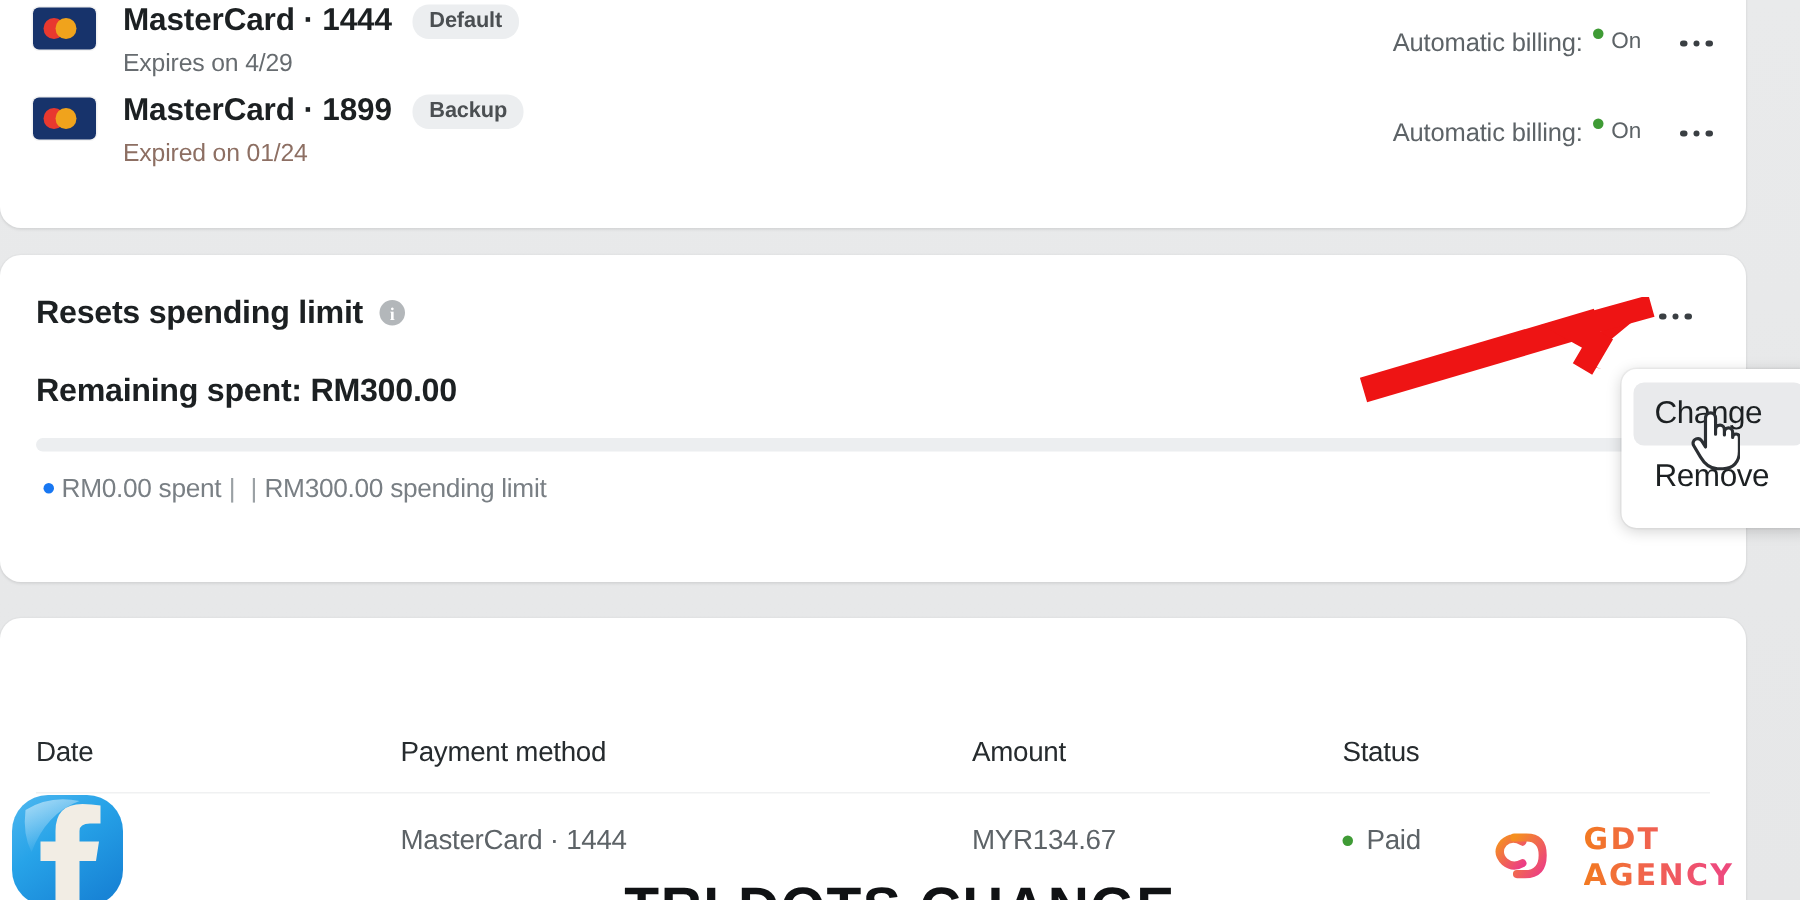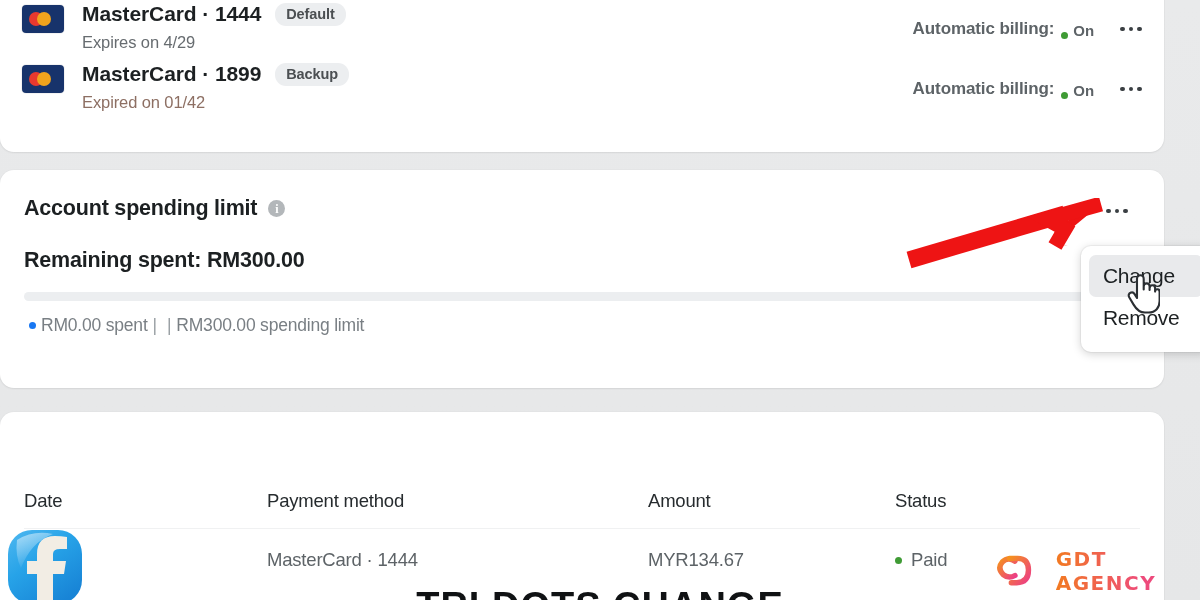--- a/index.html
+++ b/index.html
@@ -81,21 +81,21 @@
   .method-sub.expired { color: #8d6f63; }
 
   .method-right {
     position: absolute;
     right: 0; top: 14px;
     display: flex; align-items: center;
   }
   .auto-billing {
     font-size: 17px; color: #5d6367;
     letter-spacing: -0.1px;
-    display: flex; align-items: flex-end; font-weight: bold;
+    display: flex; align-items: flex-start;
   }
   .dot {
     display: inline-block;
     width: 7px; height: 7px; border-radius: 50%;
     margin: 0 5px 0 7px;
   }
   .dot.green { background: #3f9b35; }
   .dot.blue  { background: #1877f2; }
   .on-label { font-size: 15px; color: #5d6367; }
 
@@ -315,41 +315,41 @@
     <div class="method-row" id="method-row-2">
       <div class="mc-logo">
         <span class="c-red"></span>
         <span class="c-yel"></span>
       </div>
       <div class="method-text">
         <div class="method-title">
           <span>MasterCard · 1899</span>
           <span class="badge">Backup</span>
         </div>
-        <div class="method-sub expired">Expired on 01/42</div>
+        <div class="method-sub expired">Expired on 01/24</div>
       </div>
       <div class="method-right">
         <div class="auto-billing">
           <span>Automatic billing:</span>
           <span class="dot green"></span>
           <span class="on-label">On</span>
         </div>
         <div class="kebab">
           <i></i>
             <i></i>
             <i></i>
         </div>
       </div>
     </div>
   </div>
 
   <div class="card" id="limit-card">
 
     <div class="sec-head">
-      <span class="sec-title">Account spending limit</span>
+      <span class="sec-title">Resets spending limit</span>
       <span class="info-icon">i</span>
     </div>
 
     <div class="kebab" id="limit-kebab">
       <i></i>
         <i></i>
         <i></i>
     </div>
 
     <div class="remaining">Remaining spent: RM300.00</div>

